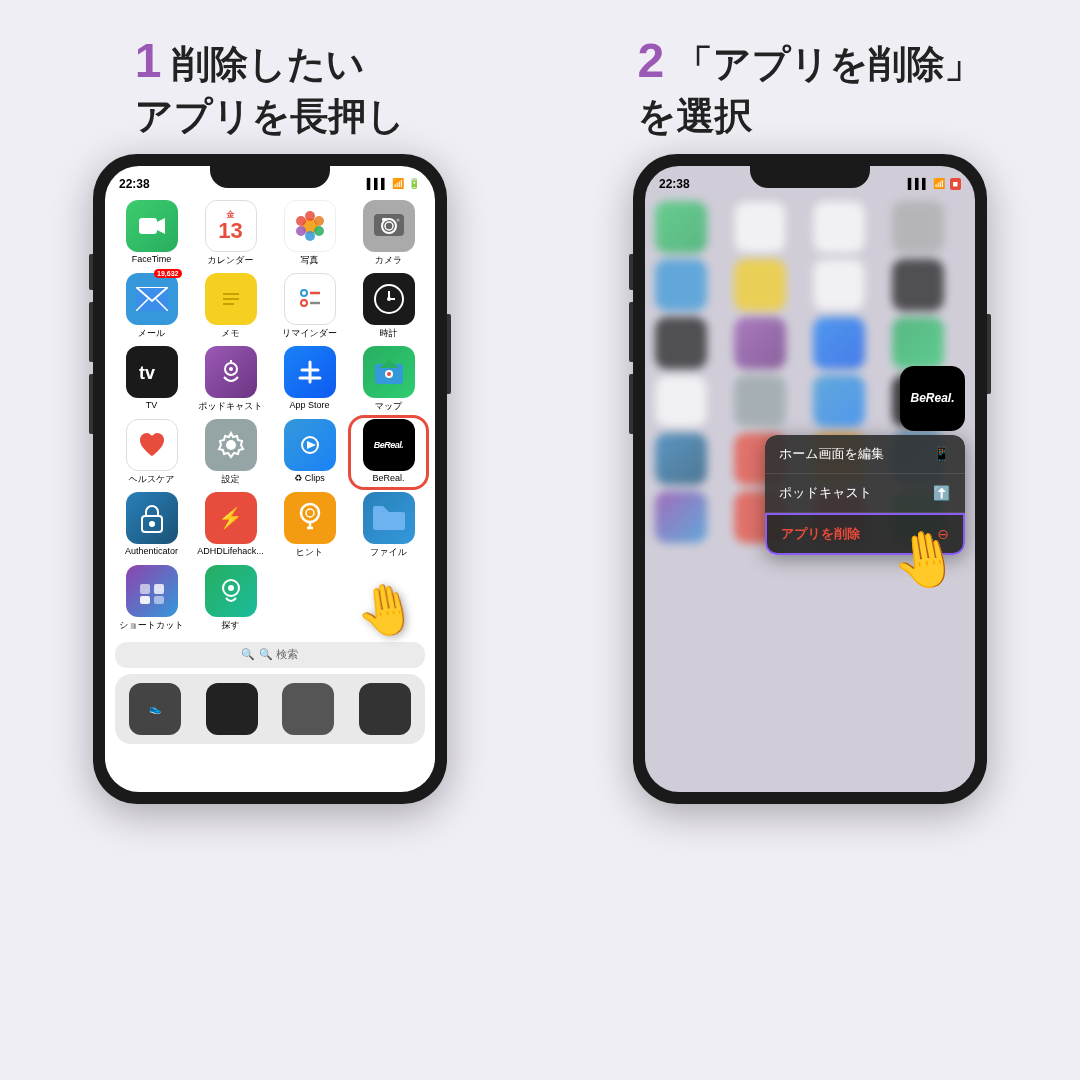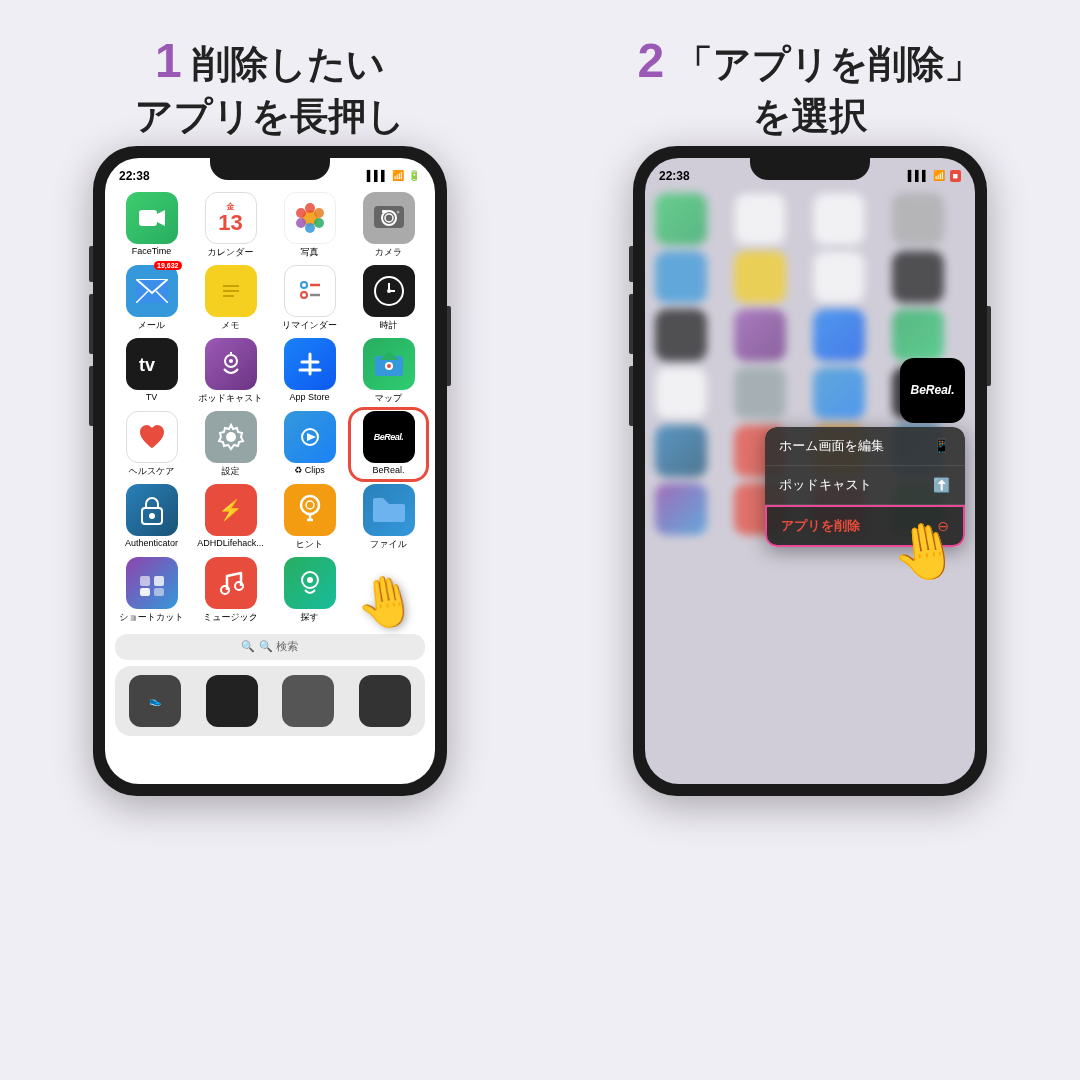--- a/index.html
+++ b/index.html
@@ -27,24 +27,24 @@
       flex: 1;
       display: flex;
       flex-direction: column;
       align-items: center;
       padding-top: 30px;
     }
 
     .step-title {
       font-size: 38px;
       font-weight: 900;
-      text-align: center;
+      text-align: left;
       line-height: 1.3;
       color: #222;
-      margin-bottom: 4px;
+      margin-bottom: 12px;
     }
 
     .step-number {
       color: #9b59b6;
       font-size: 48px;
       font-weight: 900;
     }
 
     
     .phone-frame {
@@ -556,30 +556,20 @@
               <svg width="30" height="30" viewBox="0 0 30 30">
                   <rect x="3" y="8" width="10" height="10" rx="2" fill="rgba(255,255,255,0.6)"></rect>
                   <rect x="17" y="8" width="10" height="10" rx="2" fill="rgba(255,255,255,0.8)"></rect>
                   <rect x="3" y="20" width="10" height="8" rx="2" fill="rgba(255,255,255,0.9)"></rect>
                   <rect x="17" y="20" width="10" height="8" rx="2" fill="rgba(255,255,255,0.5)"></rect>
                 </svg>
             </div>
             <span class="app-label">ショートカット</span>
           </div>
 
-          <div class="app-item">
-            <div class="app-icon" style="background:#e74c3c;">
-              <svg width="28" height="30" viewBox="0 0 28 30">
-                  <path d="M10 22 L10 8 L24 5 L24 18" fill="none" stroke="white" stroke-width="2.5" stroke-linejoin="round"></path>
-                  <circle cx="8" cy="22" r="4" fill="none" stroke="white" stroke-width="2"></circle>
-                  <circle cx="22" cy="18" r="4" fill="none" stroke="white" stroke-width="2"></circle>
-                </svg>
-            </div>
-            <span class="app-label">ミュージック</span>
-          </div>
 
 
           <div class="app-item">
             <div class="app-icon" style="background:linear-gradient(135deg,#27ae60,#1abc9c);">
               <svg width="30" height="30" viewBox="0 0 30 30">
                   <circle cx="15" cy="12" r="8" fill="none" stroke="white" stroke-width="2"></circle>
                   <circle cx="15" cy="12" r="3" fill="white"></circle>
                   <path d="M10 22 Q15 28 20 22" fill="none" stroke="white" stroke-width="2"></path>
                 </svg>
             </div>
@@ -669,21 +659,21 @@
 
           <div style="border-radius:12px; overflow:hidden; box-shadow:0 4px 20px rgba(0,0,0,0.4);">
             <div class="menu-item">
               <span>ホーム画面を編集</span>
               <span style="font-size:14px;">📱</span>
             </div>
             <div class="menu-item">
               <span>ポッドキャスト</span>
               <span style="font-size:14px;">⬆️</span>
             </div>
-            <div class="menu-item delete" style="background:rgba(40,40,40,0.95); border:2px solid #ec4899;">
+            <div class="menu-item delete" style="background:rgba(40,40,40,0.95); border:2px solid #8b5cf6;">
               <span style="color:#e74c3c; font-weight:600;">アプリを削除</span>
               <span style="font-size:14px; color:#e74c3c;">⊖</span>
             </div>
           </div>
         </div>
 
         <div style="position:absolute; bottom:200px; right:15px; font-size:55px; z-index:40; transform:rotate(-10deg);">🤚</div>
 
       </div>
     </div>

